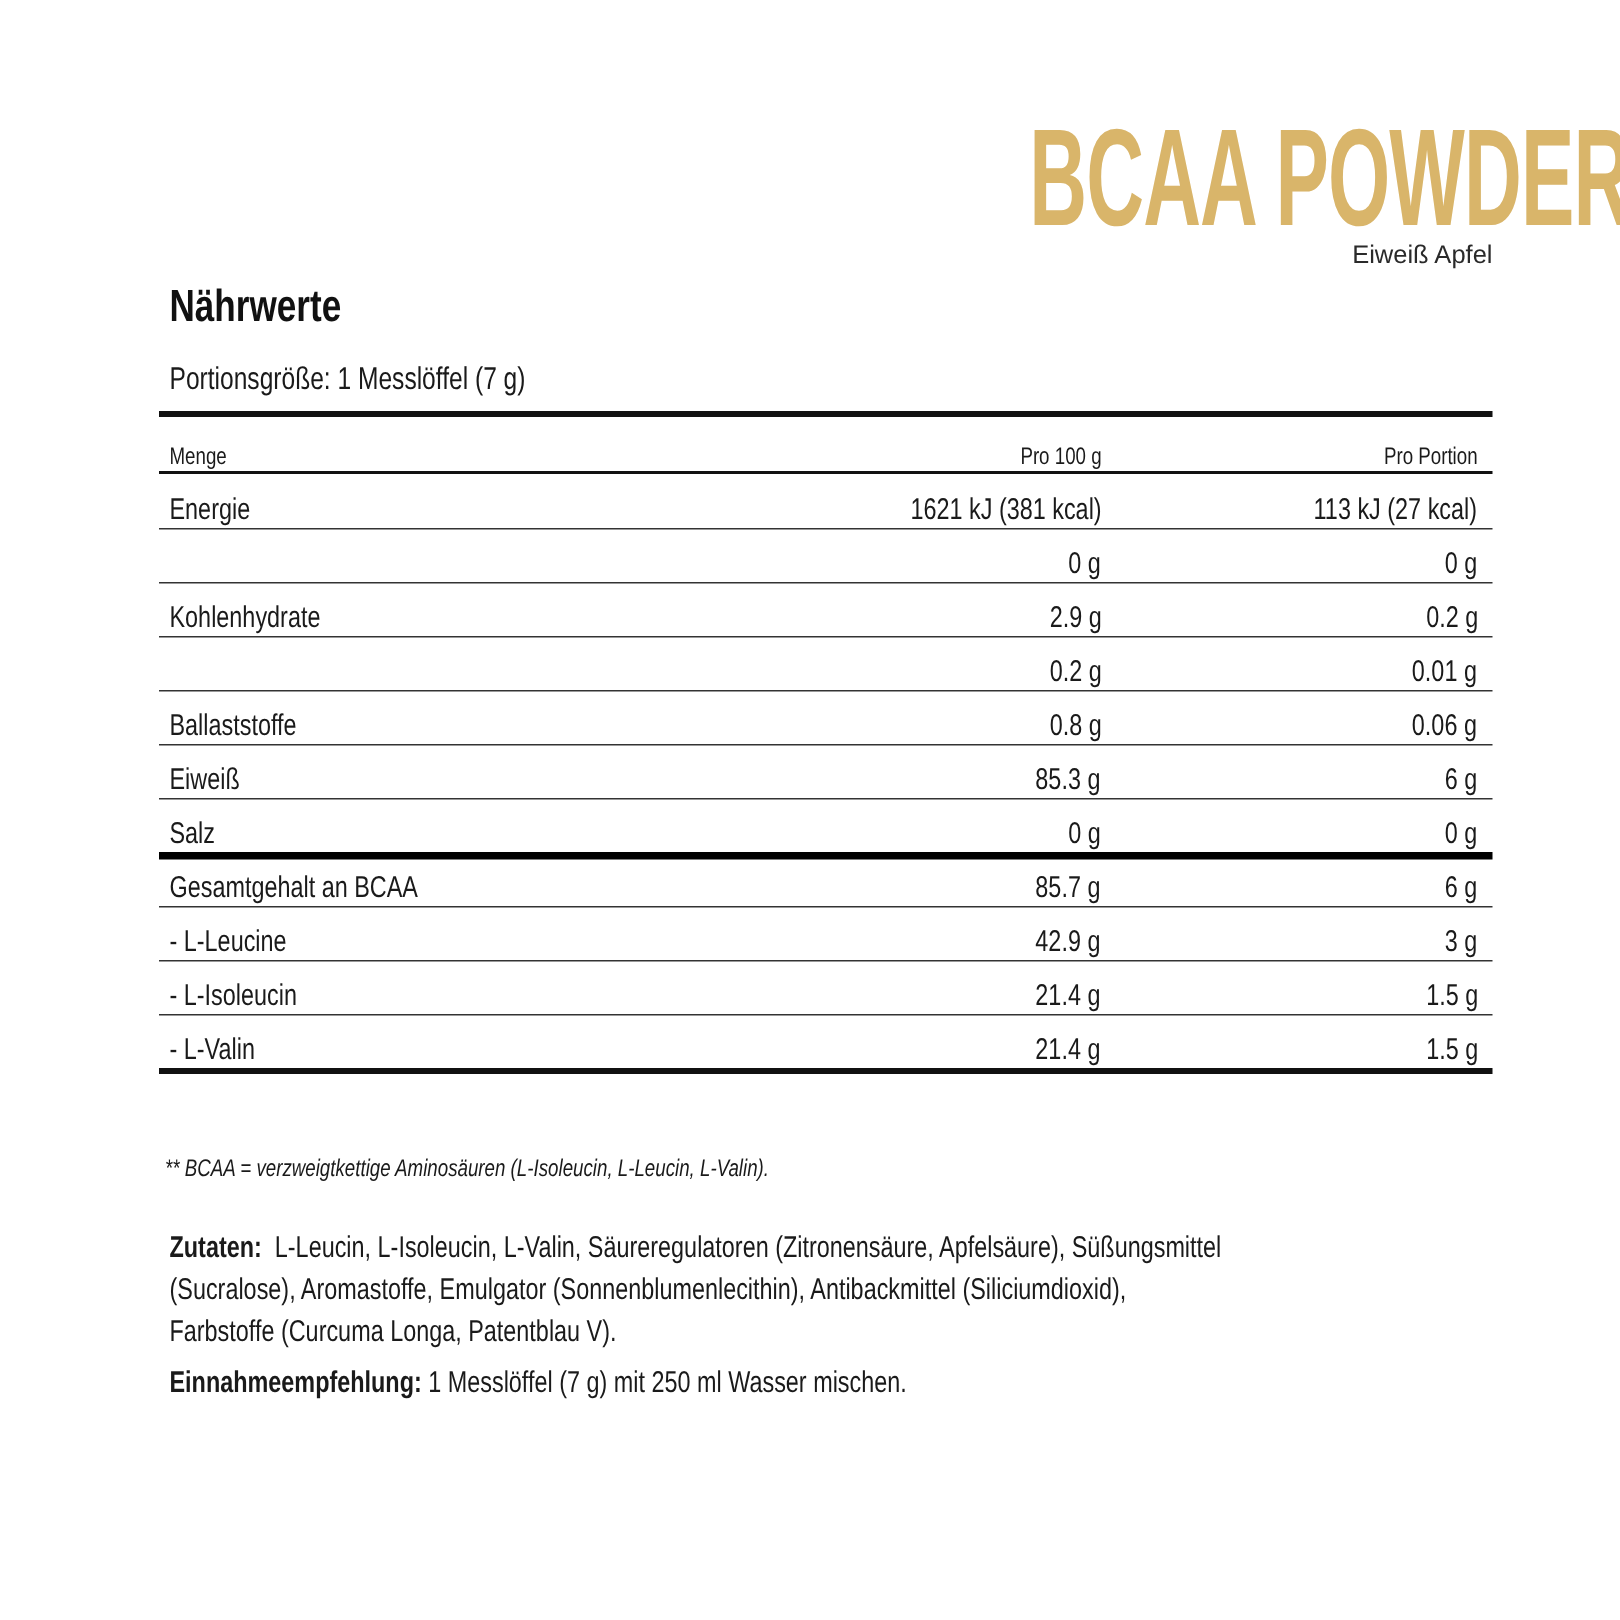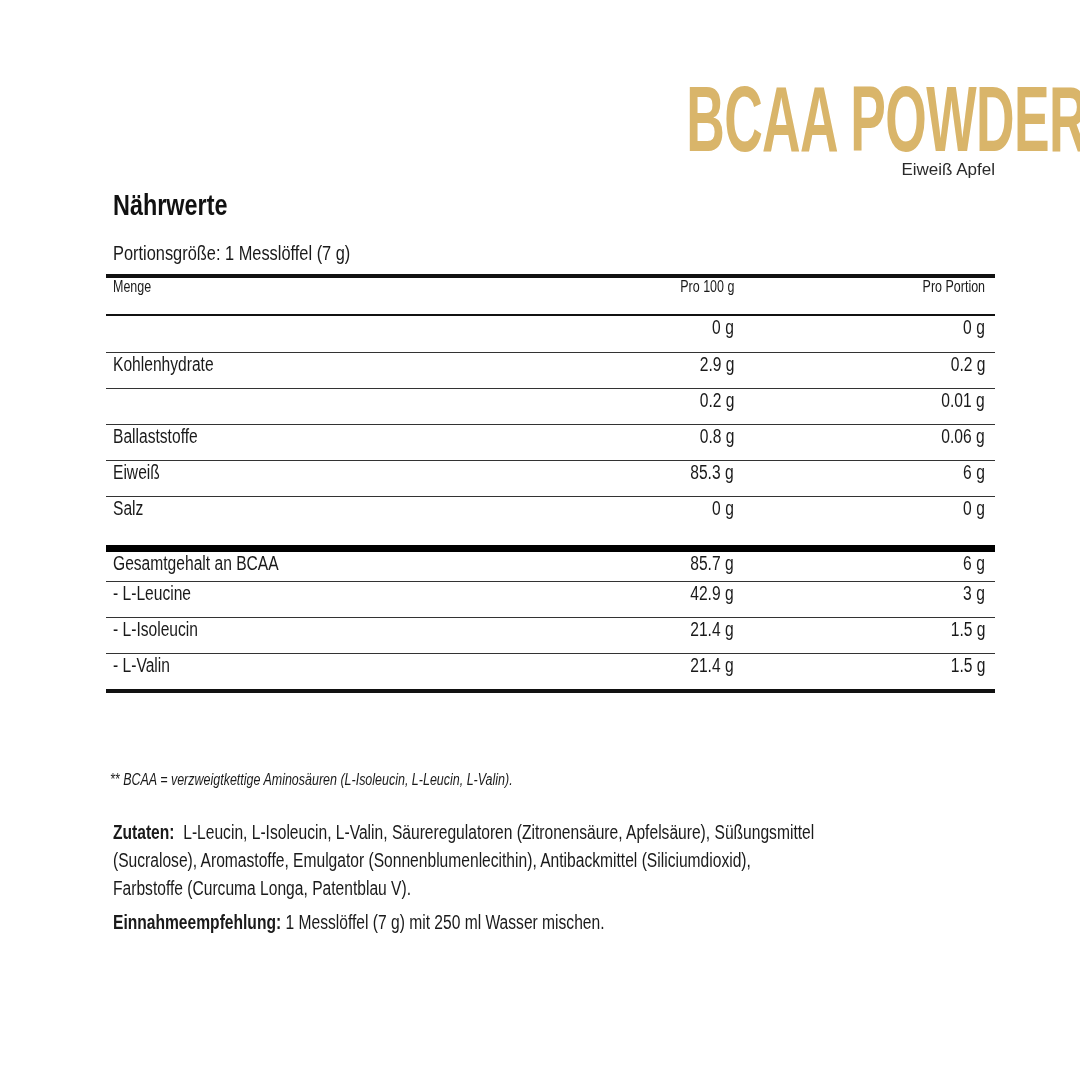--- a/index.html
+++ b/index.html
@@ -20,22 +20,22 @@
   .section-title span { font-weight: 700; font-size: 30px; transform: scaleX(0.78); color: #111; }
   .serving { position: absolute; left: 113px; top: 241px; }
   .serving span { font-size: 21px; transform: scaleX(0.78); color: #1a1a1a; }
 
   
   .table { position: absolute; left: 106px; top: 274px; width: 889px; border-top: 4px solid #111; border-bottom: 4px solid #111; }
   .row { position: relative; height: 36px; border-top: 1.5px solid #333; box-sizing: border-box; }
   .row.first { border-top: none; }
   .row.header { height: 38px; border-bottom: 2.5px solid #111; }
   .row.header + .row { border-top: none; }
-  .row.thick { border-top: 7px solid #000000; margin-top: 13px; }
-  .cell { position: absolute; top: 0; bottom: 0; display: flex; align-items: flex-start; }
+  .row.thick { border-top: 5px solid #000000; }
+  .cell { position: absolute; top: 0; bottom: 0; display: flex; align-items: flex-end; }
   .c-name { left: 7px; }
   .c-100 { right: 261px; justify-content: flex-end; }
   .c-por { right: 10px; justify-content: flex-end; }
   .c-name span { font-size: 20px; transform: scaleX(0.78); transform-origin: left center; display: inline-block; white-space: nowrap; }
   .c-100 span, .c-por span { font-size: 20px; transform: scaleX(0.78); transform-origin: right center; display: inline-block; white-space: nowrap; }
   .row.header .cell span { font-size: 16px; }
 
   
   .footnote { position: absolute; left: 110px; top: 771px; }
   .footnote span { font-size: 16px; font-style: italic; transform: scaleX(0.78); color: #1a1a1a; }
@@ -70,20 +70,31 @@
       </div>
     <div class="cell c-100">
         <span>Pro 100 g</span>
       </div>
     <div class="cell c-por">
         <span>Pro Portion</span>
       </div>
   </div>
 
   <div class="row">
+    <div class="cell c-name">
+        <span>Energie</span>
+      </div>
+    <div class="cell c-100">
+        <span>1621 kJ (381 kcal)</span>
+      </div>
+    <div class="cell c-por">
+        <span>113 kJ (27 kcal)</span>
+      </div>
+  </div>
+  <div class="row">
     <div class="cell c-100">
         <span>0 g</span>
       </div>
     <div class="cell c-por">
         <span>0 g</span>
       </div>
   </div>
   <div class="row">
     <div class="cell c-name">
         <span>Kohlenhydrate</span>

